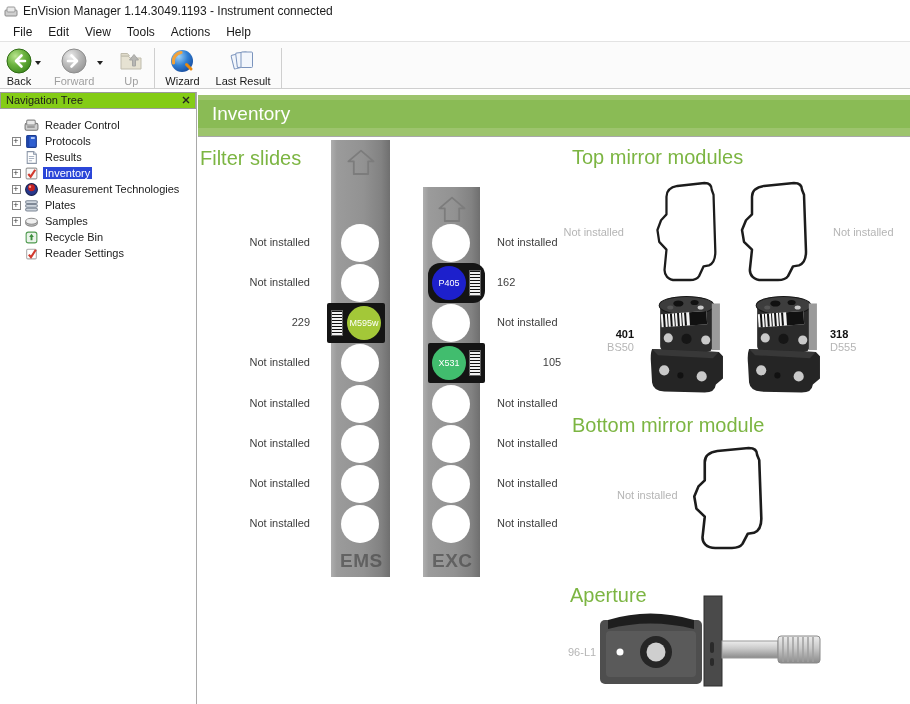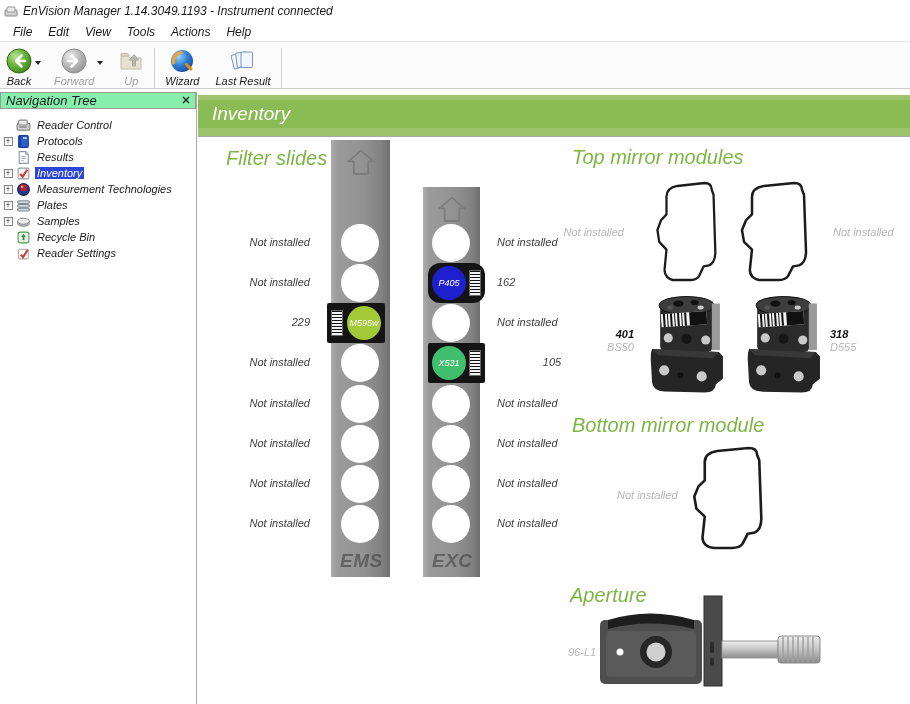--- a/index.html
+++ b/index.html
@@ -1,40 +1,40 @@
 <!DOCTYPE html>
 <html><head>
 <meta charset="utf-8">
 <style>
   html,body{margin:0;padding:0;background:#fff;}
   .window{position:relative;width:910px;height:704px;background:#fff;overflow:hidden;
-          font-family:"Liberation Sans","DejaVu Sans",sans-serif;color:#1a1a1a;font-style:italic;}
+          font-family:"Liberation Sans","DejaVu Sans",sans-serif;color:#1a1a1a;}
   
   .titlebar{position:absolute;left:0;top:0;width:100%;height:22px;display:flex;align-items:center;
             padding-left:4px;font-size:12px;box-sizing:border-box;}
   .titlebar .appicon{width:14px;height:14px;margin-right:5px;flex:0 0 auto;}
   .menubar{position:absolute;left:0;top:22px;width:100%;height:19px;display:flex;align-items:center;
            font-size:12px;padding-left:5px;box-sizing:border-box;}
   .menu-item{padding:1px 8px;cursor:default;}
   .toolbar{position:absolute;left:0;top:41px;width:100%;height:48px;display:flex;align-items:flex-start;
            border-top:1px solid #e3e3e3;border-bottom:1px solid #cfcfcf;background:#fbfbfb;box-sizing:border-box;padding-top:5px;}
   .tbtn{display:flex;flex-direction:column;align-items:center;font-size:11px;margin-top:1px;}
   .tbtn .ticon{width:26px;height:26px;margin-bottom:1px;}
   .tbtn.disabled{color:#9f9f9f;}
   .caret{width:0;height:0;border-left:3.5px solid transparent;border-right:3.5px solid transparent;
          border-top:4px solid #222;margin:14px 5px 0 3px;}
   .tsep{width:1px;height:40px;background:#cfcfcf;margin:1px 10px 0 10px;}
   
   .navpanel{position:absolute;left:0;top:92px;width:197px;bottom:0;background:#fff;
             border-right:1px solid #a9a9a9;box-sizing:border-box;}
-  .navheader{position:relative;height:17px;border:1px solid #9b9b9b;background:#86efac;
-             font-size:13px;line-height:15px;padding-left:5px;box-sizing:border-box;}
+  .navheader{position:relative;height:17px;border:1px solid #9b9b9b;background:#84cc16;
+             font-size:11px;line-height:15px;padding-left:5px;box-sizing:border-box;}
   .navclose{position:absolute;right:3px;top:1px;width:13px;height:13px;text-align:center;
             font-size:10px;font-weight:bold;line-height:13px;cursor:default;}
-  .tree{position:relative;padding-top:8px;}
+  .tree{position:relative;padding-top:8px;padding-left:8px;}
   .tree-row{display:flex;align-items:center;height:16px;font-size:11px;white-space:nowrap;}
   .rail{width:16px;display:flex;justify-content:center;flex:0 0 auto;}
   .plusbox{width:9px;height:9px;border:1px solid #848484;background:#fff;font-size:9px;line-height:7px;
            text-align:center;color:#333;box-sizing:border-box;}
   .ticon14{width:15px;height:14px;margin-right:4px;flex:0 0 auto;}
   .tlabel{padding:0 2px;}
   .tlabel.selected{background:#2b46d8;color:#fff;}
   
   .content{position:absolute;left:198px;top:89px;right:0;bottom:0;background:#fff;}
   .green-band{position:absolute;left:198px;top:95px;width:712px;height:41px;background:#9dc46d;
@@ -266,21 +266,21 @@
           <span class="tlabel">Reader Settings</span>
         </div>
       </div>
   </div>
 
   <div class="content"></div>
   <div class="green-band"></div>
   <div class="green-bar"></div>
   <div class="page-title">Inventory</div>
 
-  <div class="h-green" style="left:226px;top:147px">Filter slides</div>
+  <div class="h-green" style="left:200px;top:147px">Filter slides</div>
   <div class="h-green" style="left:572px;top:414px">Bottom mirror module</div>
   <div class="h-green" style="left:572px;top:146px">Top mirror modules</div>
   <div class="h-green" style="left:570px;top:584px">Aperture</div>
 
   <div id="slides-layer">
       <div class="slide" style="left: 331px; top: 140px; width: 59px; height: 437px; position: absolute;">
         <span class="slide-arrow"><svg viewBox="0 0 40 34">
             <path d="M20 4 L34 16 H28 V30 H12 V16 H6 Z" fill="none" stroke="#7c7c7c" stroke-width="2" stroke-linejoin="round"></path>
           </svg></span>
         <div class="slide-name">EMS</div>

